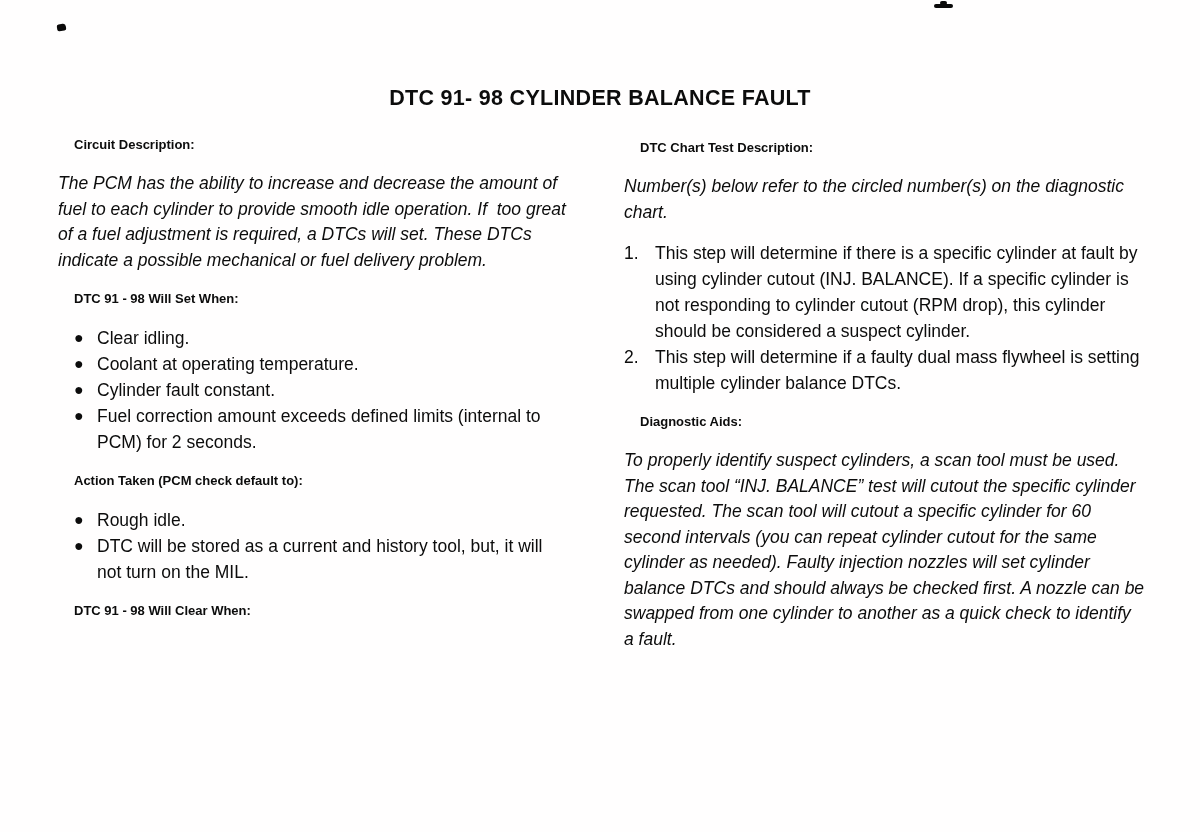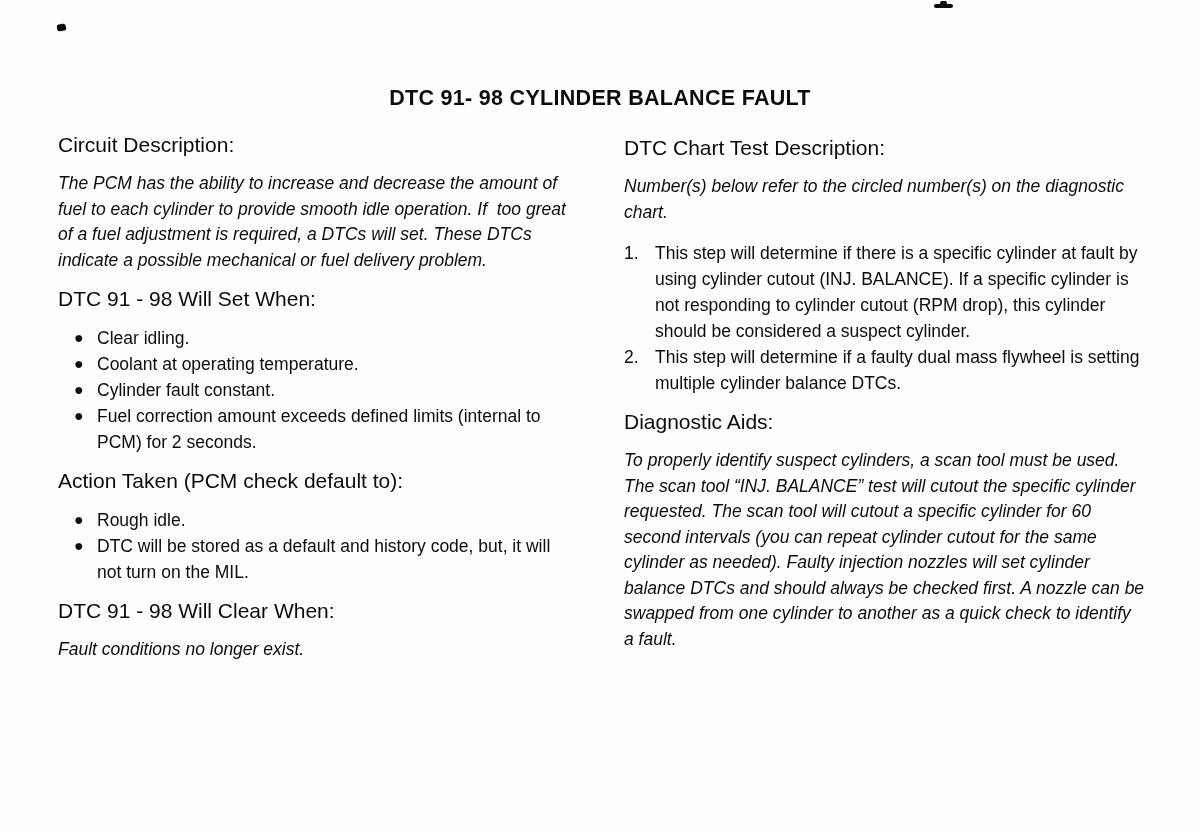--- a/index.html
+++ b/index.html
@@ -53,24 +53,24 @@
     letter-spacing: 0.3px;
     white-space: pre-wrap;
   }
   .col {
     position: absolute;
   }
   .col-left  { left: 58px;  top: 134px; width: 508px; }
   .col-right { left: 624px; top: 137px; width: 521px; }
 
   .sec-heading {
-    font-size: 21px;
-    font-weight: normal;
+    font-size: 13px;
+    font-weight: bold;
     line-height: 22px;
-    margin: 0 0 15px 0;
+    margin: 0 0 15px 16px;
     white-space: pre-wrap;
   }
   .body-text {
     font-size: 17.5px;
     line-height: 25.5px;
     margin: 0 0 15px 0;
     white-space: pre-wrap;
     font-style: italic;
   }
   .item-list {
@@ -133,26 +133,25 @@
     </div>
 
     <h2 class="sec-heading">Action Taken (PCM check default to):</h2>
     <div class="item-list">
       <div class="list-row">
         <span class="bullet-cell">●</span>
         <span class="row-text">Rough idle.</span>
       </div>
       <div class="list-row">
         <span class="bullet-cell">●</span>
-        <span class="row-text">DTC will be stored as a default and history code, but, it will not turn on the MIL.</span>
+        <span class="row-text">DTC will be stored as a current and history tool, but, it will not turn on the MIL.</span>
       </div>
     </div>
 
     <h2 class="sec-heading">DTC 91 - 98 Will Clear When:</h2>
-    <p class="body-text">Fault conditions no longer exist.</p>
 
   </div>
 
   <div class="col col-right">
 
     <h2 class="sec-heading">DTC Chart Test Description:</h2>
     <p class="body-text">Number(s) below refer to the circled number(s) on the diagnostic chart.</p>
 
     <div class="item-list">
       <div class="list-row">

